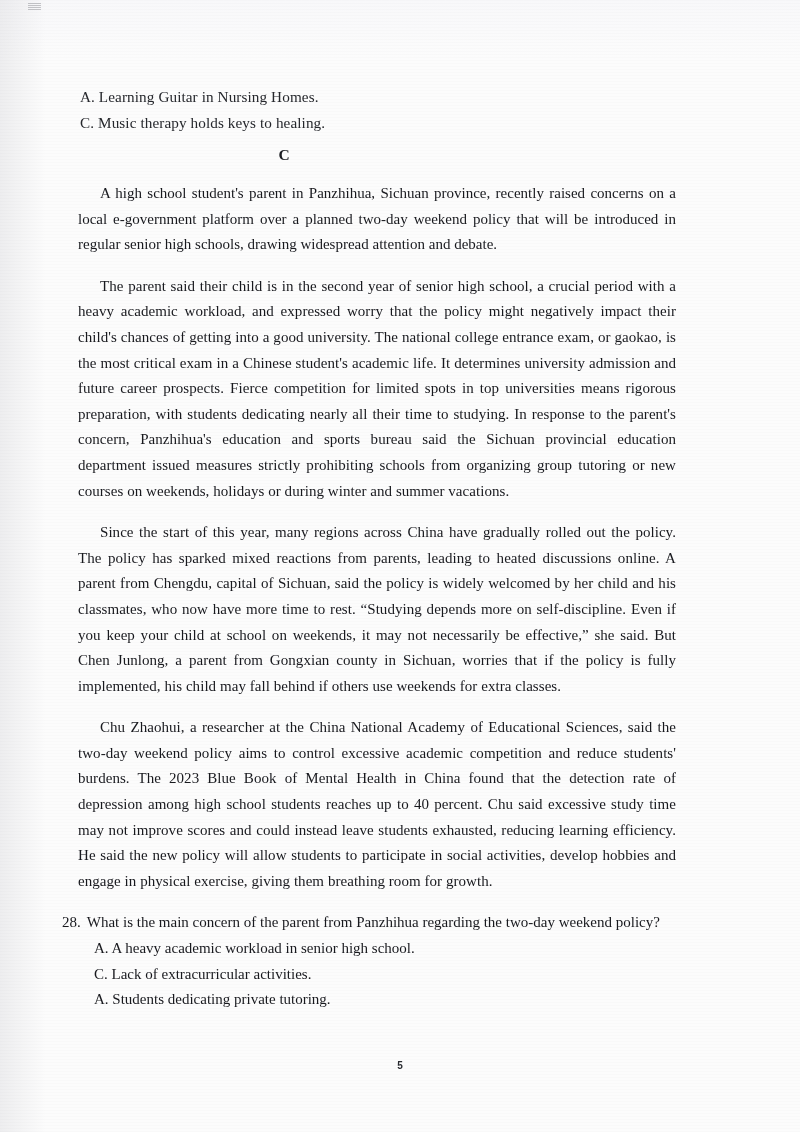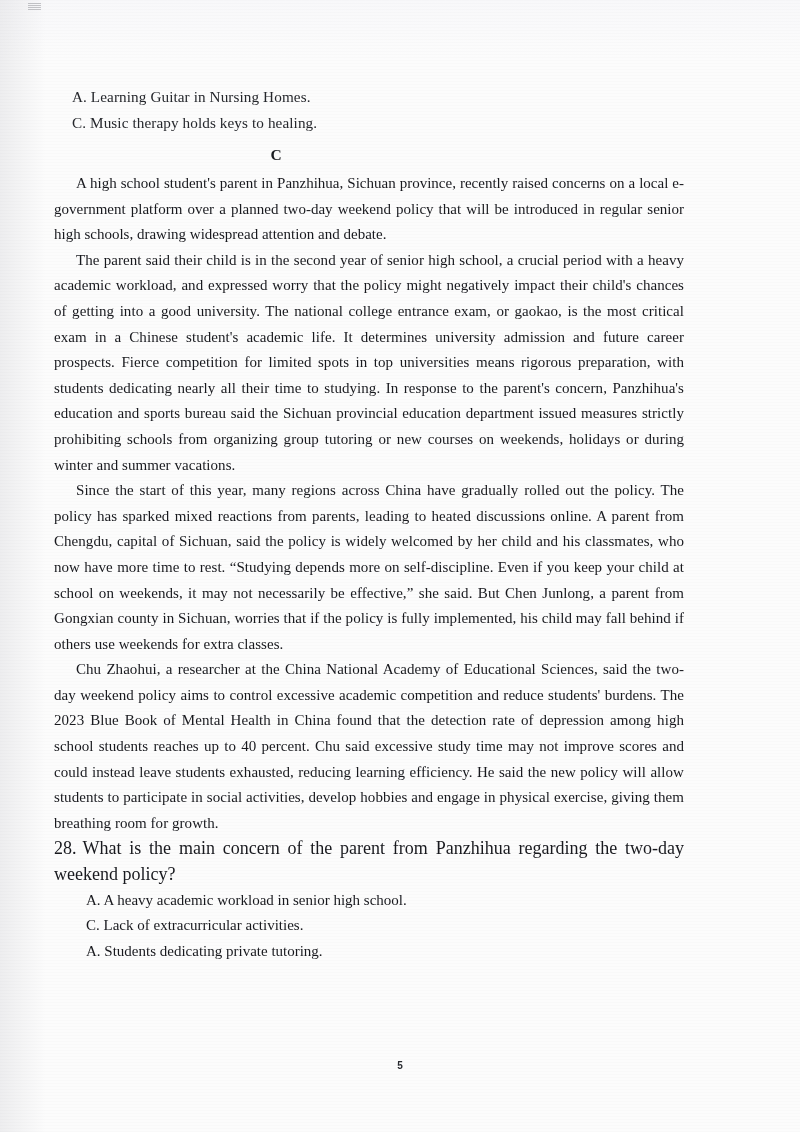--- a/index.html
+++ b/index.html
@@ -39,21 +39,21 @@
       rgba(120,122,128,0.55) 0px,
       rgba(120,122,128,0.55) 1px,
       rgba(250,250,250,0) 1px,
       rgba(250,250,250,0) 2px);
     opacity: 0.75;
     filter: blur(0.3px);
   }
 
   .content {
     position: absolute;
-    left: 54px;
+    left: 62px;
     top: 84px;
     width: 630px;
   }
 
   
   .top-options {
     margin: 0 0 10px 18px;
   }
   .top-options .opt {
     font-size: 15.2px;
@@ -69,35 +69,35 @@
     font-size: 15.5px;
     line-height: 20px;
     font-weight: 600;
     color: #1b1d22;
     margin: 2px 0 6px 0;
     padding-right: 186px;
   }
 
   
   p.body {
-    margin: 0;
+    margin: 16px;
     font-size: 15px;
     line-height: 25.6px;
     text-align: justify;
     text-justify: inter-word;
     text-indent: 22px;
     color: #18191e;
     hyphens: none;
   }
   p.body.tight { letter-spacing: 0.05px; }
 
   
   .question {
     margin: 0;
-    font-size: 18px;
+    font-size: 15px;
     line-height: 25.6px;
     text-align: justify;
     text-indent: 0;
     color: #18191e;
   }
   .question .qnum { margin-right: 6px; }
   .q-options { margin: 0 0 0 32px; }
   .q-options .opt {
     font-size: 15px;
     line-height: 25.6px;

